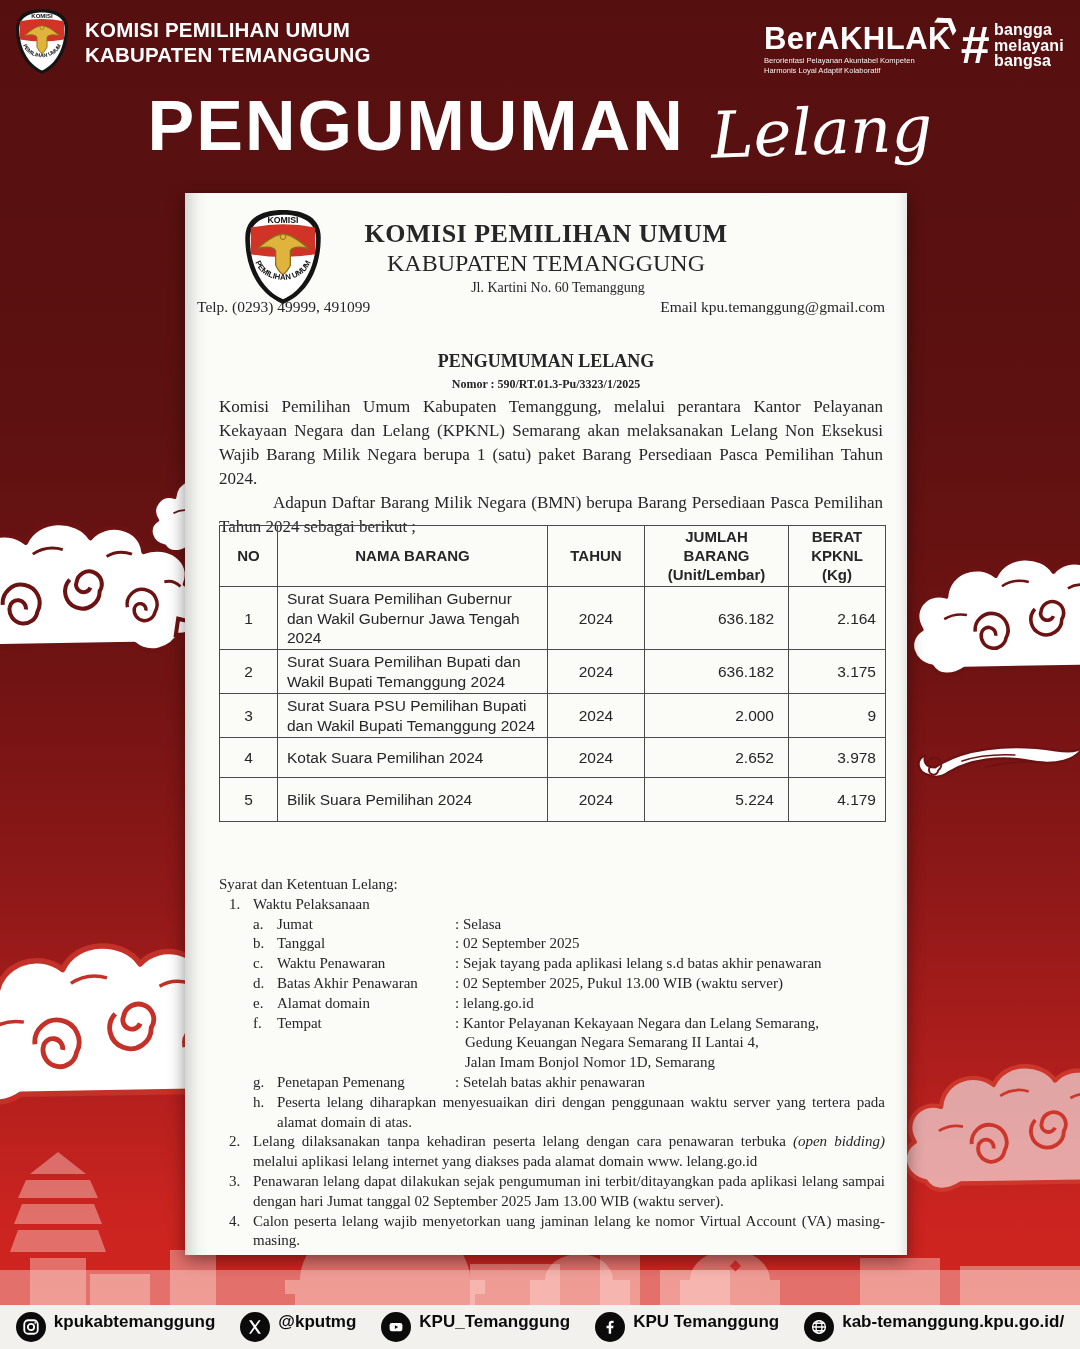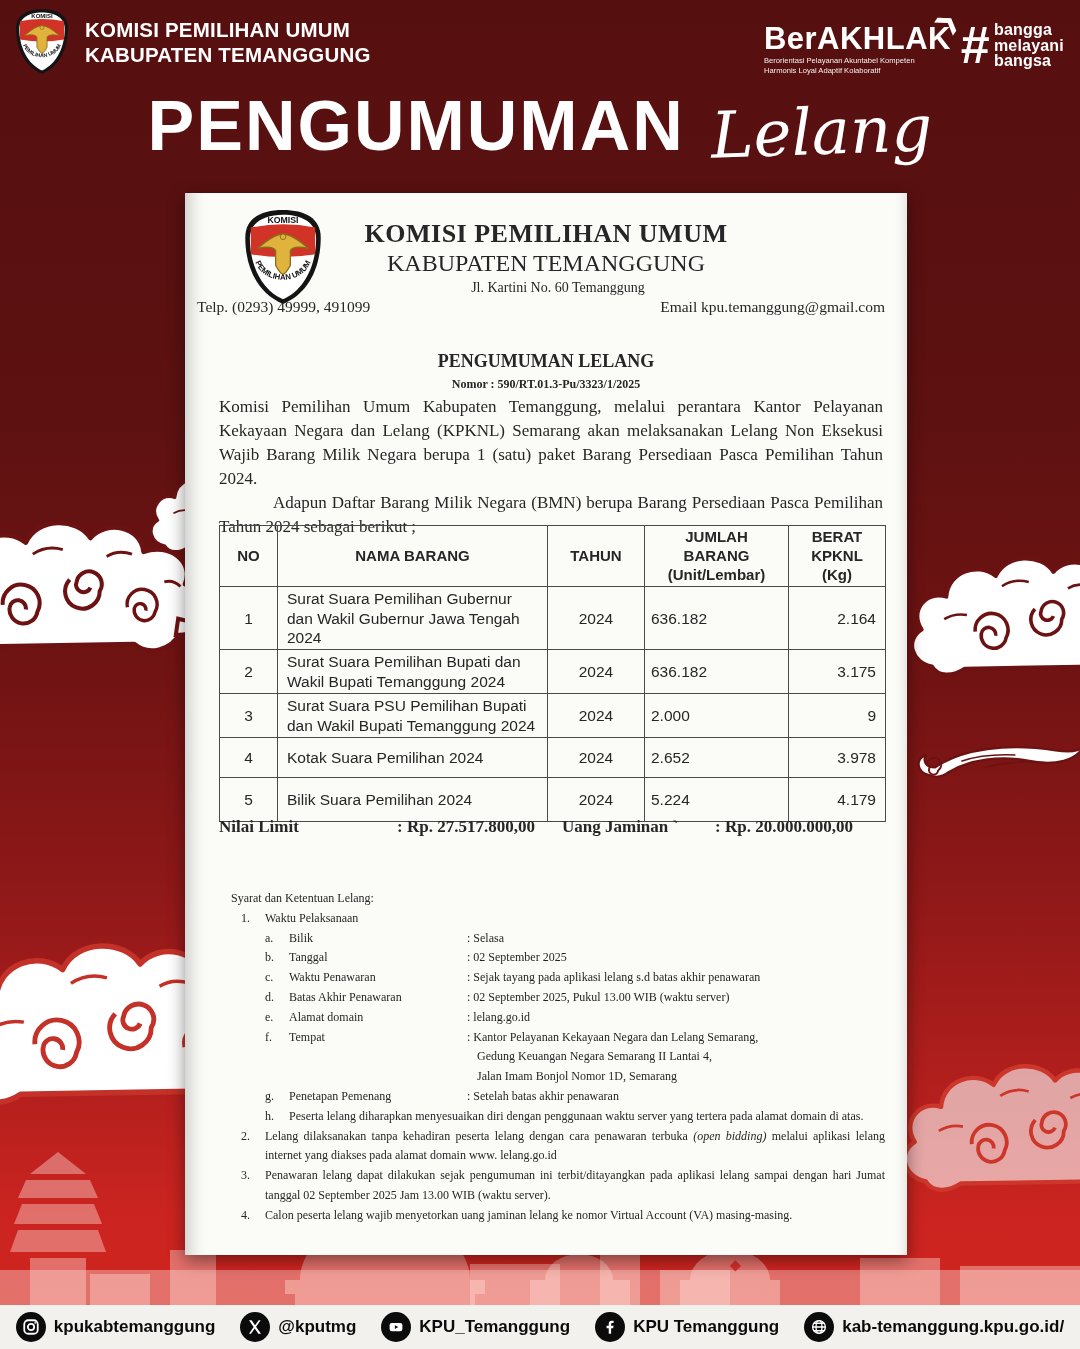--- a/index.html
+++ b/index.html
@@ -42,44 +42,44 @@
   .body-text p.indent{text-indent:54px;}
   
   .bmn-table{top:332px;left:34px;}
   table{border-collapse:collapse;table-layout:fixed;width:666px;font-family:"Liberation Sans",sans-serif;}
   th,td{border:1.6px solid #4a4a4a;padding:2px 6px;}
   th{font-size:15px;font-weight:bold;text-align:center;vertical-align:middle;line-height:1.25;}
   td{font-size:15.5px;vertical-align:middle;line-height:1.25;}
   .c-no{text-align:center;}
   .c-nama{text-align:left;padding-left:9px;}
   .c-tahun{text-align:center;}
-  .c-jumlah{padding-right:14px;margin-left:38px;}
+  .c-jumlah{text-align:right;padding-right:14px;margin-left:38px;}
   .c-berat{text-align:right;padding-right:9px;}
   tr.hrow{height:60px;} tr.r1{height:57px;} tr.r2{height:38px;} tr.r3{height:35px;} tr.r4{height:40px;} tr.r5{height:44px;}
   
   .limits{top:624px;left:34px;right:24px;display:flex;font-weight:bold;font-size:17px;white-space:nowrap;}
   .limits .l1{width:178px;} .limits .v1{width:165px;} .limits .l2{width:153px;}
   
-  .terms{top:696px;left:34px;right:22px;font-size:12px;line-height:19.8px;padding-left:0;margin-left:12px;}
+  .terms{top:682px;left:34px;right:22px;font-size:15px;line-height:19.8px;padding-left:0;}
   .terms-title{font-weight:normal;}
   .t-item{display:flex;}
   .t-num{width:24px;flex:0 0 24px;padding-left:10px;box-sizing:content-box;}
   .t-body{flex:1;text-align:justify;}
   .schedule{margin-left:34px;}
   .s-row{display:flex;}
   .s-letter{width:24px;flex:0 0 24px;}
   .s-label{width:178px;flex:0 0 178px;}
   .s-value{flex:1;}
   .s-value .cont{padding-left:10px;}
   .just{text-align:justify;}
   .it{font-style:italic;}
   
   .footer{position:absolute;left:0;bottom:0;width:1080px;height:44px;background:#f2f1ee;z-index:6;
     display:flex;align-items:center;justify-content:center;gap:25px;}
-  .f-item{display:flex;align-items:center;gap:8px;font-weight:bold;font-size:17px;color:#0b0b0b;}
+  .f-item{display:flex;gap:8px;font-weight:bold;font-size:17px;color:#0b0b0b;}
   .f-icon{width:30px;height:30px;border-radius:50%;background:#0b0b0b;display:flex;align-items:center;justify-content:center;flex:0 0 30px;}
 </style>
 </head>
 <body>
 
 <div class="canvas">
 
   <svg width="0" height="0" style="position:absolute" aria-hidden="true">
     <defs>
       <symbol id="kpuLogo" viewBox="0 0 100 106">
@@ -271,37 +271,31 @@
           <td class="c-no">5</td>
           <td class="c-nama">Bilik Suara Pemilihan 2024</td>
           <td class="c-tahun">2024</td>
           <td class="c-jumlah">5.224</td>
           <td class="c-berat">4.179</td>
         </tr>
       </tbody>
         </table>
     </div>
 
-    <div class="abs limits">
-      <span class="l1">Nilai Limit</span>
-      <span class="v1">: Rp. 27.517.800,00</span>
-      <span class="l2">Uang Jaminan `</span>
-      <span class="v2">: Rp. 20.000.000,00</span>
-    </div>
 
     <div class="abs terms">
       <div class="terms-title">Syarat dan Ketentuan Lelang:</div>
       <div class="t-item">
         <span class="t-num">1.</span>
         <span class="t-body">Waktu Pelaksanaan</span>
       </div>
       <div class="schedule">
         <div class="s-row">
           <span class="s-letter">a.</span>
-          <span class="s-label">Bilik</span>
+          <span class="s-label">Jumat</span>
           <span class="s-value">: Selasa</span>
         </div>
         <div class="s-row">
           <span class="s-letter">b.</span>
           <span class="s-label">Tanggal</span>
           <span class="s-value">: 02 September 2025</span>
         </div>
         <div class="s-row">
           <span class="s-letter">c.</span>
           <span class="s-label">Waktu Penawaran</span>

